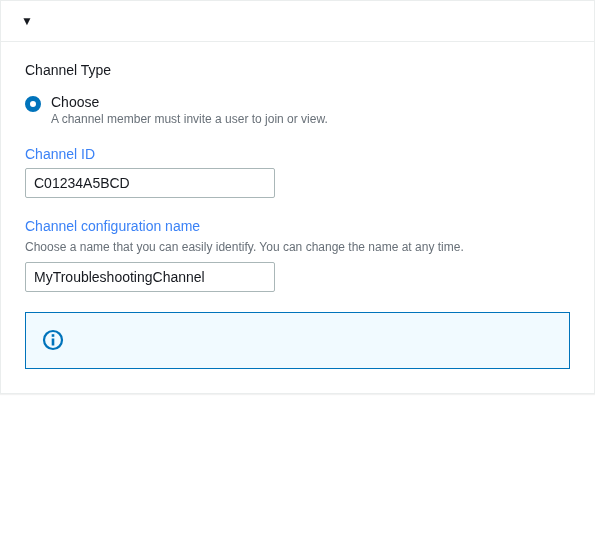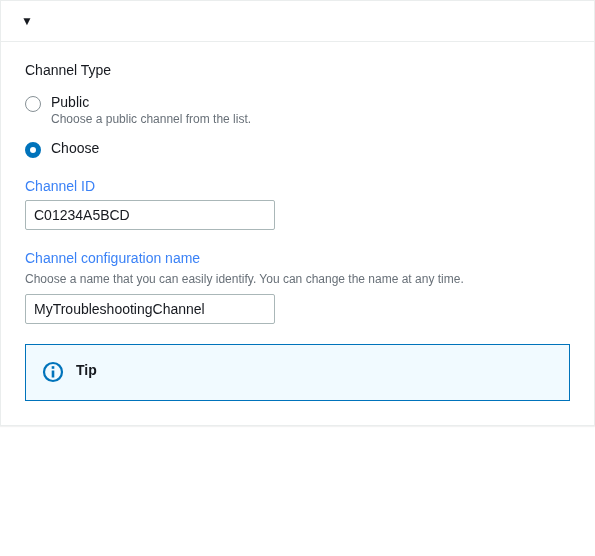--- a/index.html
+++ b/index.html
@@ -136,30 +136,24 @@
 <div class="panel">
   <div class="panel-header">
     <span class="caret">▼</span>
   </div>
   <div class="panel-body">
 
     <div class="section-title">Channel Type</div>
 
     <div class="radio-group">
       <div class="radio-item">
-        <div class="radio-circle"></div>
-        <div class="radio-content">
-          <div class="radio-label">Public</div>
-          <div class="radio-desc">Choose a public channel from the list.</div>
-        </div>
-      </div>
-      <div class="radio-item">
         <div class="radio-circle selected"></div>
         <div class="radio-content">
           <div class="radio-label">Choose</div>
+          <div class="radio-desc">A channel member must invite a user to join or view.</div>
         </div>
       </div>
     </div>
 
     <div class="field-block">
       <div class="field-label">Channel ID</div>
       <input type="text" class="text-input" value="C01234A5BCD" style="">
     </div>
 
     <div class="field-block">
@@ -170,18 +164,17 @@
 
     <div class="tip-box">
       <span class="tip-icon">
         <svg width="22" height="22" viewBox="0 0 22 22">
           <circle cx="11" cy="11" r="9" fill="none" stroke="#0073bb" stroke-width="2.2"></circle>
           <rect x="9.7" y="9.5" width="2.6" height="7" fill="#0073bb"></rect>
           <rect x="9.7" y="5.2" width="2.6" height="2.6" fill="#0073bb"></rect>
         </svg>
       </span>
       <div class="tip-content">
-        <div class="tip-title">Tip</div>
       </div>
     </div>
 
   </div>
 </div>
 
 </body></html>

